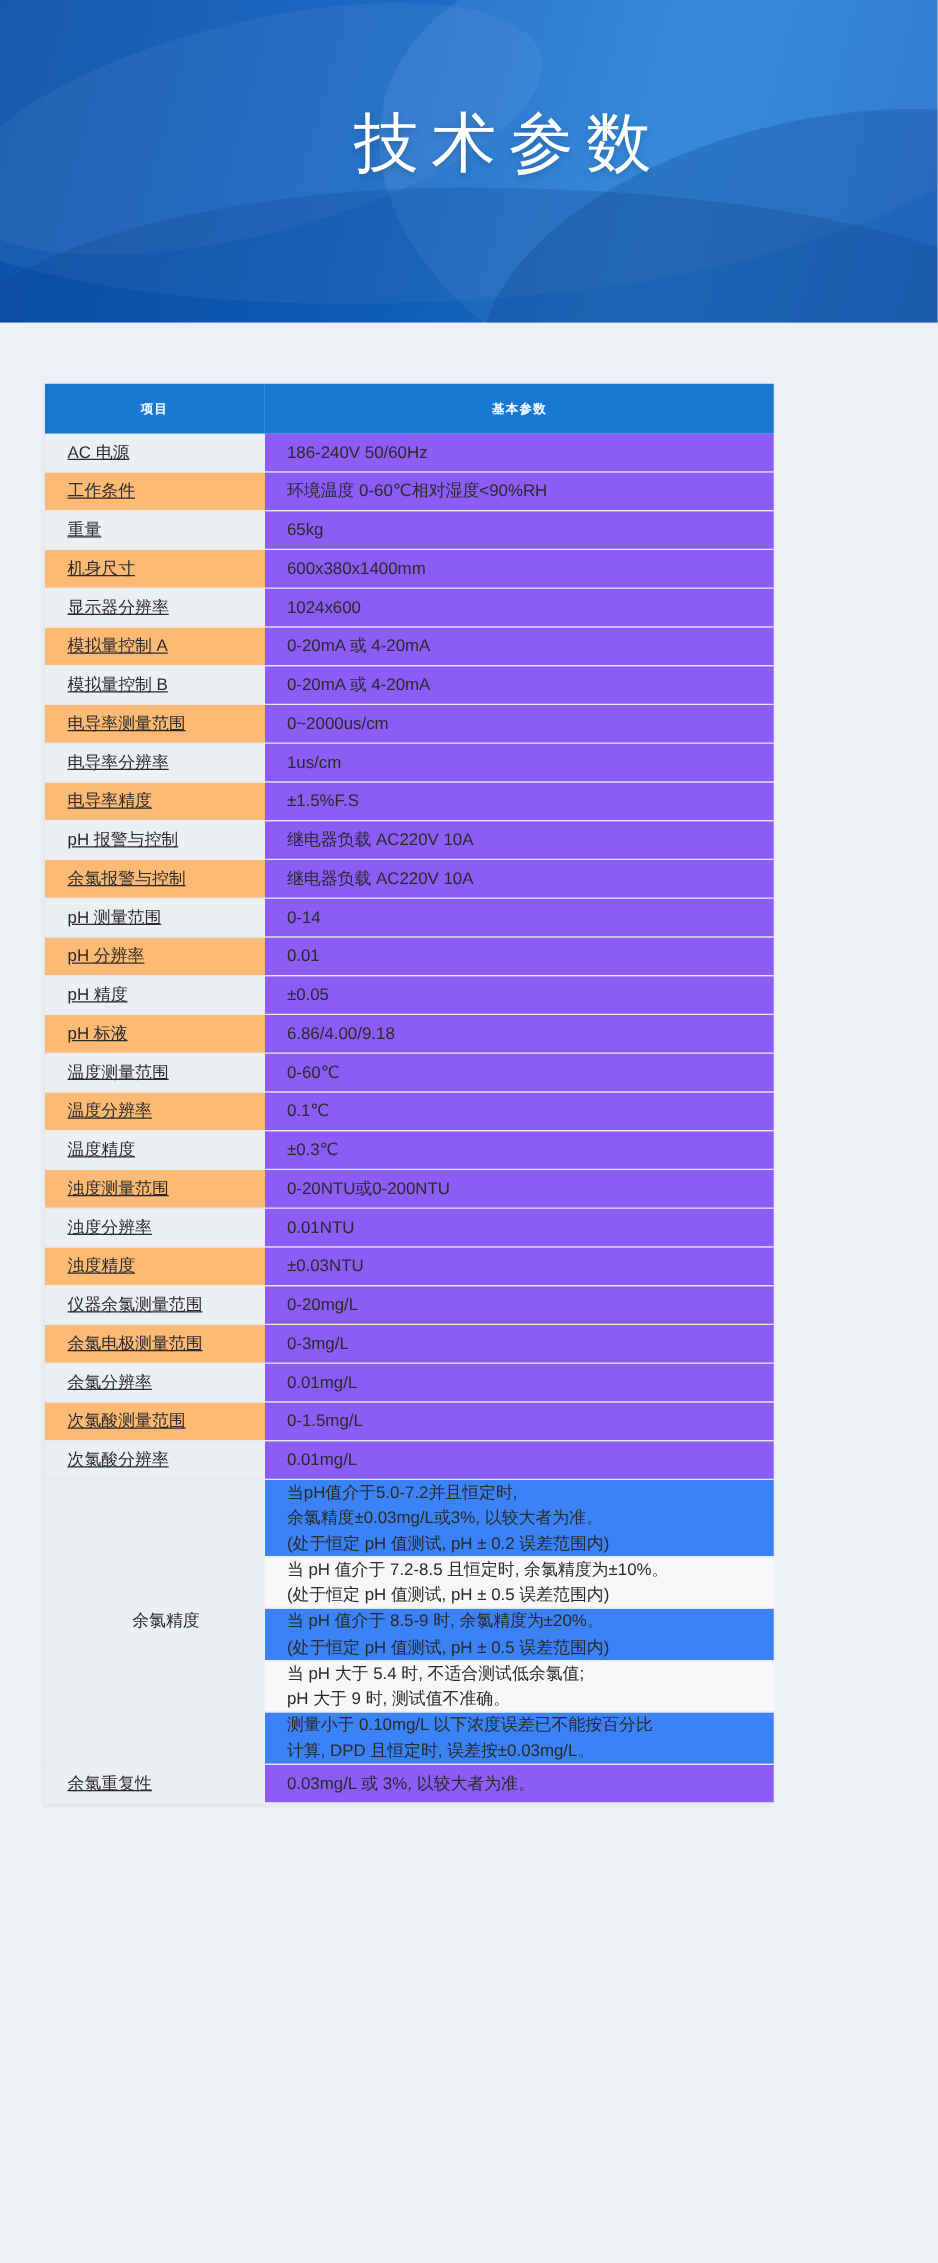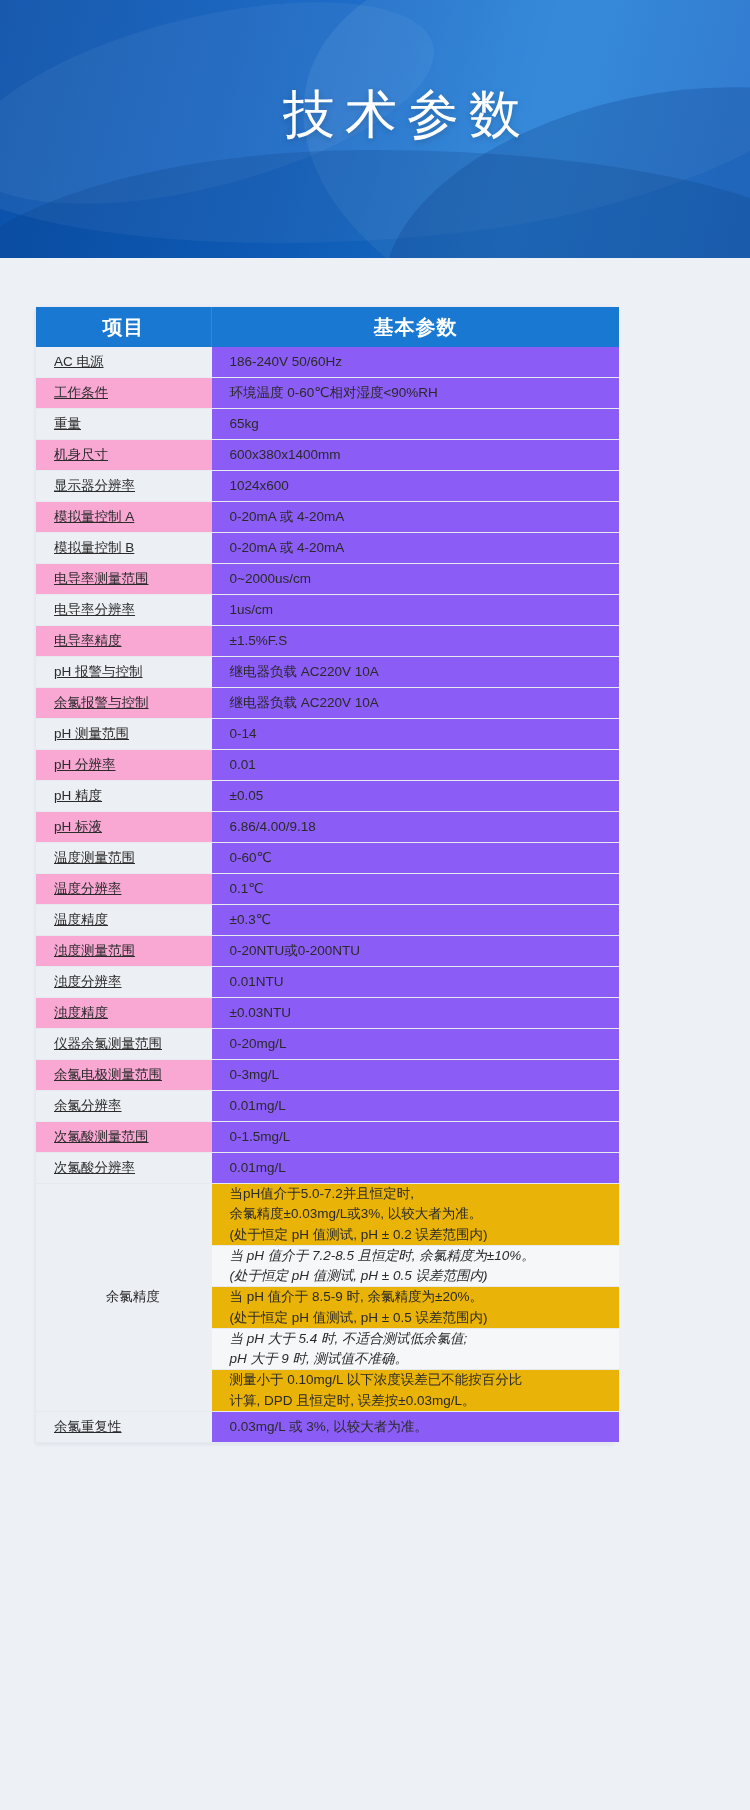--- a/index.html
+++ b/index.html
@@ -105,21 +105,21 @@
     box-shadow: 0 1px 4px rgba(40,70,110,0.10);
   }
   table.spec {
     border-collapse: collapse;
     width: 578px;
     table-layout: fixed;
   }
   table.spec th {
     background: #1878d2;
     color: #ffffff;
-    font-size: 20px;
+    font-size: 10px;
     font-weight: 600;
     height: 38px;
     text-align: center;
     letter-spacing: 1px;
   }
   table.spec th.col1 { width: 173px; border-right: 1px solid #2f8ade; }
   table.spec th.col2 { width: 405px; }
 
   table.spec td {
     font-size: 13.5px;
@@ -133,35 +133,35 @@
   table.spec td.k {
     width: 173px;
     background: #eceff3;
     color: #2b2b2b;
     text-decoration: underline;
   }
   table.spec td.v {
     width: 405px;
     background: #8b5cf6;
   }
-  table.spec tr.alt td.k { background: #f9a8d4; }
+  table.spec tr.alt td.k { background: #fdba74; }
 
   td.acc-label {
     background: #eceff3;
     vertical-align: middle;
     text-align: center;
   }
   td.acc-cell {
     padding: 11px 16px 11px 18px;
     line-height: 1.75;
     font-size: 13px;
     border-bottom: 1px solid #e6e9ee;
-    background: #eab308;
-  }
-  td.acc-cell.shade { background: #f6f7f9; font-style: italic; }
+    background: #3b82f6;
+  }
+  td.acc-cell.shade { background: #f6f7f9; }
   td.acc-cell p { margin: 0; }
 
   .last-row td { border-bottom: none; }
 </style>
 </head>
 <body>
 
 <div class="page">
 
   <div class="banner">

